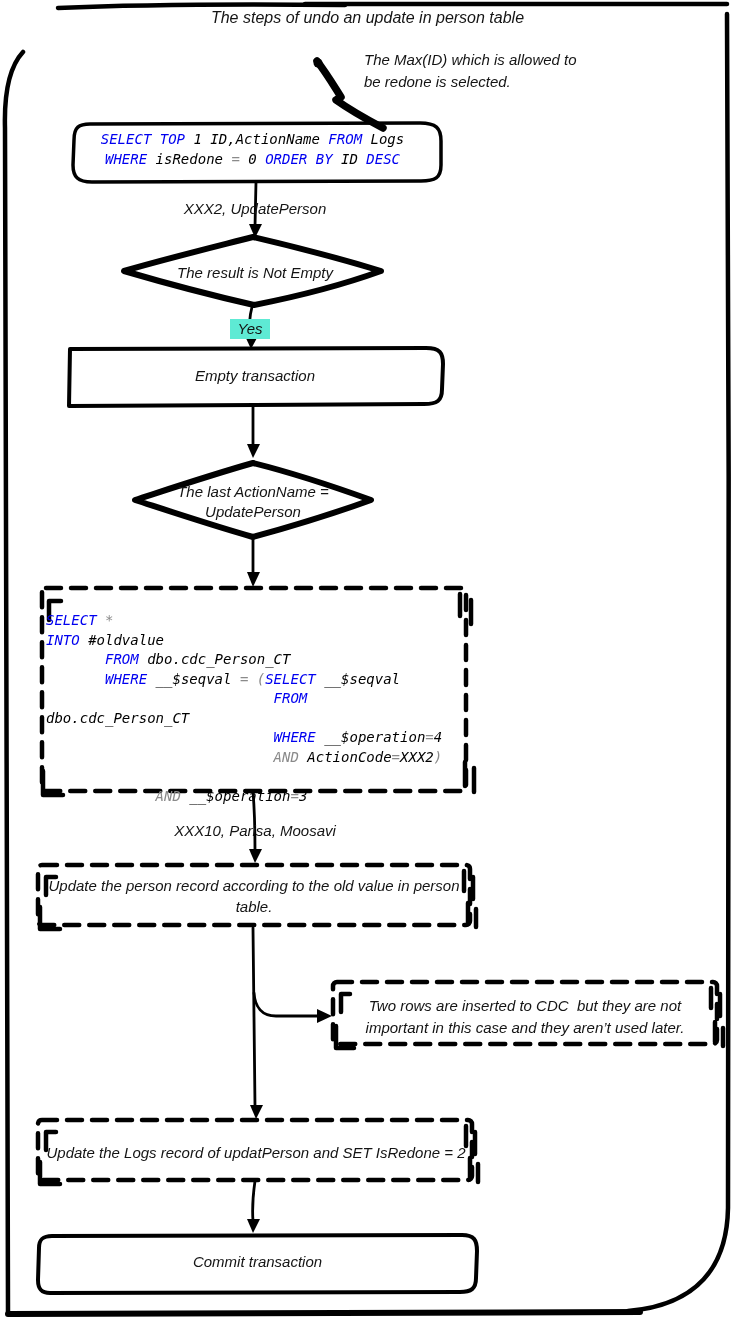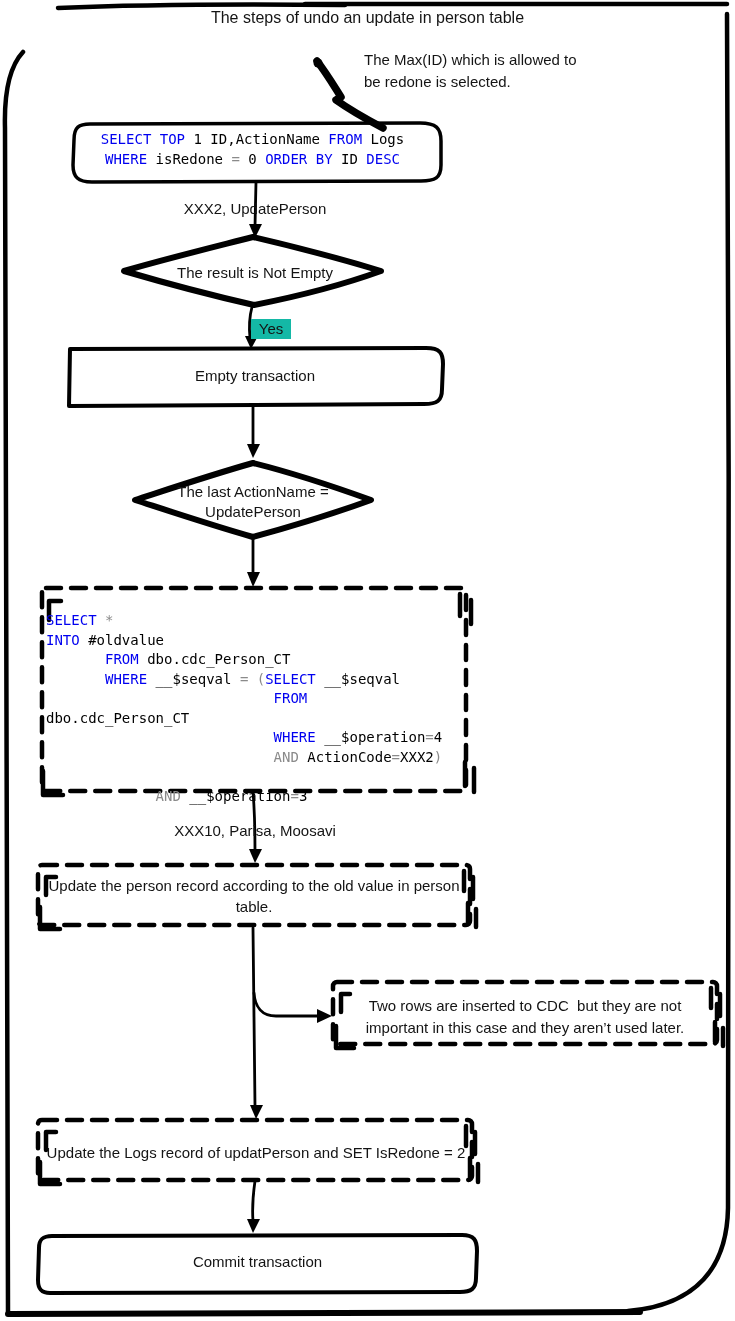--- a/index.html
+++ b/index.html
@@ -1,35 +1,35 @@
 <!DOCTYPE html>
 <html><head>
 <meta charset="utf-8">
 <style>
   html,body{margin:0;padding:0;background:#ffffff;}
   .stage{
     position:relative;width:735px;height:1321px;background:#ffffff;
     font-family:"Liberation Sans",sans-serif;color:#111;overflow:hidden;
   }
   svg.shapes{position:absolute;left:0;top:0;}
-  .lbl{position:absolute;font-size:15px;line-height:20px;color:#141414;}
+  .lbl{position:absolute;font-size:15px;line-height:20px;color:#141414;font-style:italic;}
   .center{text-align:center;}
   .preline{white-space:pre-line;}
   .prewrap{white-space:pre-wrap;}
   .title{top:8px;left:0;width:735px;font-size:16px;text-align:center;}
   .annotation{top:49px;left:364px;width:225px;font-size:15px;line-height:22px;white-space:pre-line;}
   .code{font-family:"DejaVu Sans Mono","Liberation Mono",monospace;font-size:14px;line-height:19.5px;white-space:pre;}
   .sql-top{top:130px;left:69px;width:367px;text-align:center;}
   .sql-block{top:595px;left:46px;width:424px;text-align:left;margin-top:16px;}
   .tok-kw{color:#0000f0;}
   .tok-gr{color:#8a8a8a;}
   .tok-tx{color:#000000;}
   .xxx2{top:199px;left:145px;width:220px;}
   .dec1{top:263px;left:127px;width:256px;}
-  .yes{top:319px;left:251px;width:40px;background:#14b8a6;}
+  .yes{top:319px;left:230px;width:40px;background:#5eead4;}
   .start{top:366px;left:67px;width:376px;}
   .dec2{top:482px;left:143px;width:220px;}
   .xxx10{top:821px;left:145px;width:220px;text-align:center;}
   .updperson{top:875px;left:44px;width:420px;line-height:21px;}
   .tworows{top:995px;left:343px;width:364px;line-height:22px;}
   .updlogs{top:1143px;left:44px;width:424px;}
   .commit{top:1252px;left:38px;width:439px;}
 </style>
 </head>
 <body>

